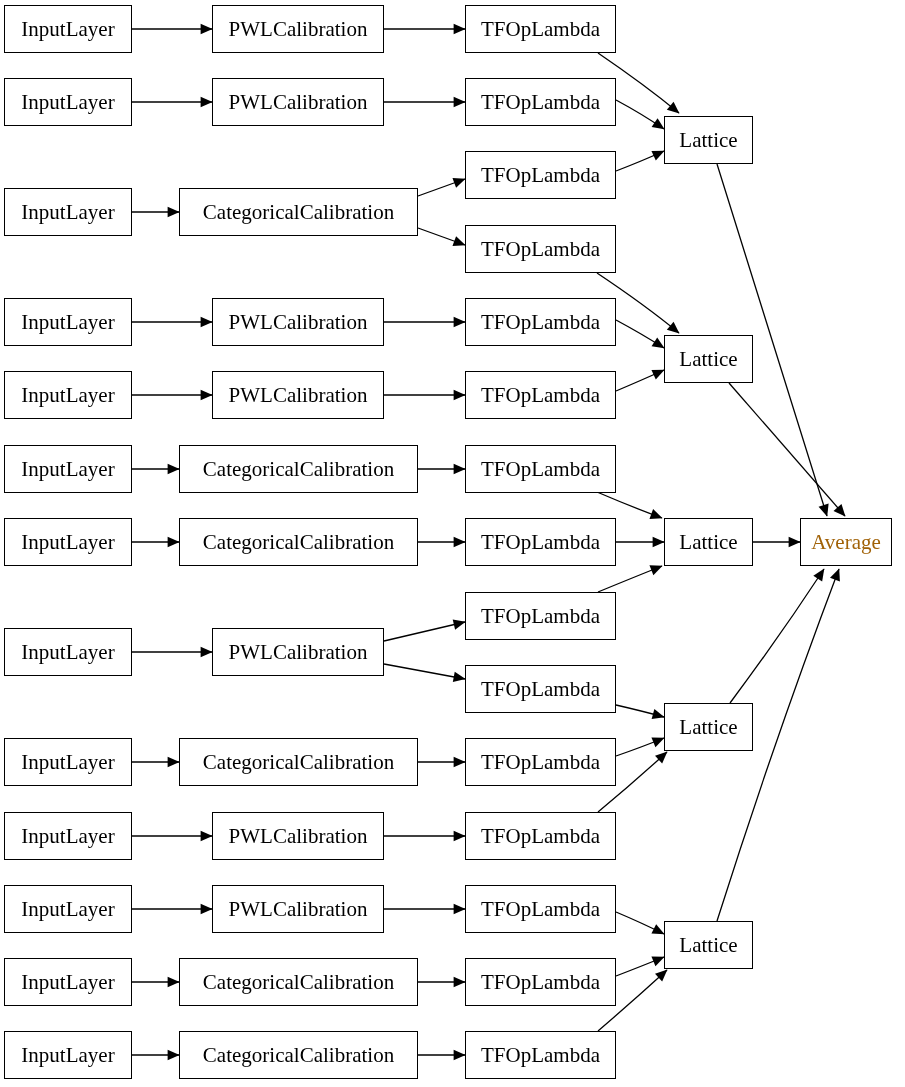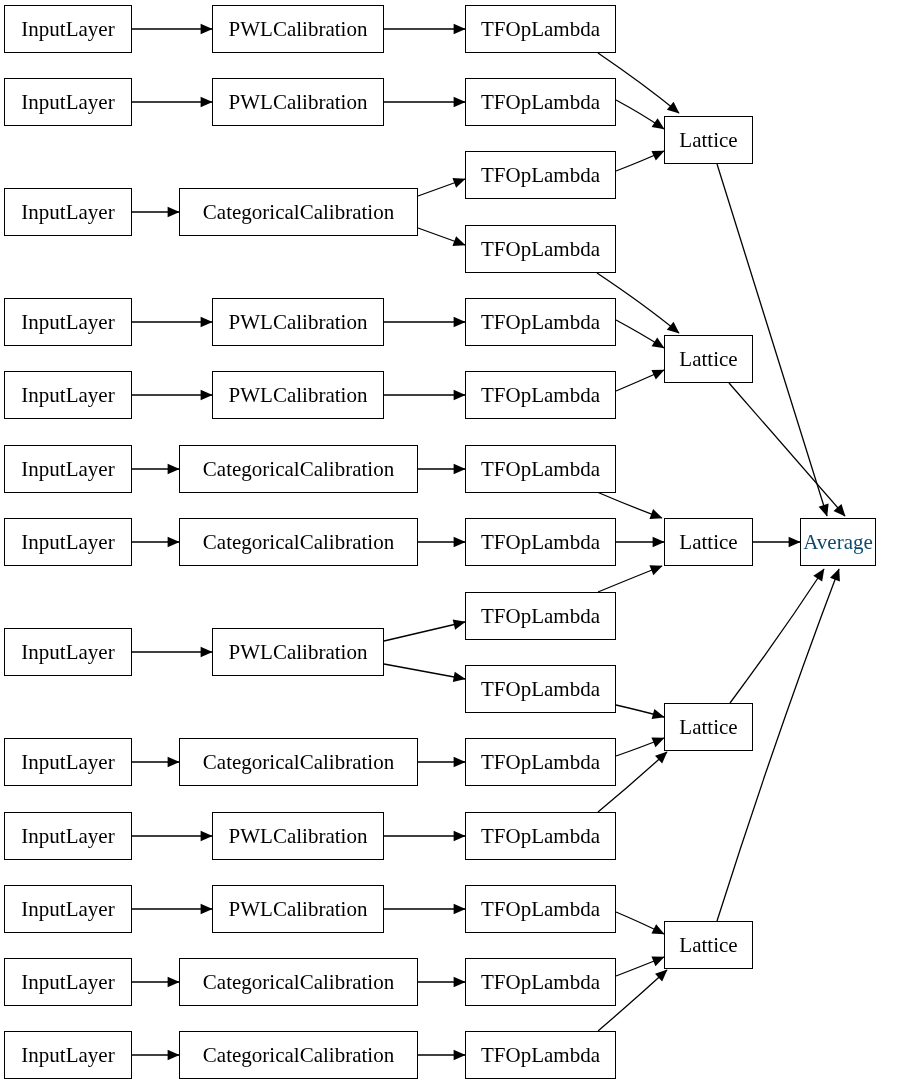--- a/index.html
+++ b/index.html
@@ -137,14 +137,14 @@
     <div class="node" style="left: 465px; top: 738px; width: 151px; height: 48px; border-color: rgb(0, 0, 0); background: rgb(255, 255, 255); color: rgb(0, 0, 0);">TFOpLambda</div>
     <div class="node" style="left: 465px; top: 812px; width: 151px; height: 48px; border-color: rgb(0, 0, 0); background: rgb(255, 255, 255); color: rgb(0, 0, 0);">TFOpLambda</div>
     <div class="node" style="left: 465px; top: 885px; width: 151px; height: 48px; border-color: rgb(0, 0, 0); background: rgb(255, 255, 255); color: rgb(0, 0, 0);">TFOpLambda</div>
     <div class="node" style="left: 465px; top: 958px; width: 151px; height: 48px; border-color: rgb(0, 0, 0); background: rgb(255, 255, 255); color: rgb(0, 0, 0);">TFOpLambda</div>
     <div class="node" style="left: 465px; top: 1031px; width: 151px; height: 48px; border-color: rgb(0, 0, 0); background: rgb(255, 255, 255); color: rgb(0, 0, 0);">TFOpLambda</div>
     <div class="node" style="left: 664px; top: 116px; width: 89px; height: 48px; border-color: rgb(0, 0, 0); background: rgb(255, 255, 255); color: rgb(0, 0, 0);">Lattice</div>
     <div class="node" style="left: 664px; top: 335px; width: 89px; height: 48px; border-color: rgb(0, 0, 0); background: rgb(255, 255, 255); color: rgb(0, 0, 0);">Lattice</div>
     <div class="node" style="left: 664px; top: 518px; width: 89px; height: 48px; border-color: rgb(0, 0, 0); background: rgb(255, 255, 255); color: rgb(0, 0, 0);">Lattice</div>
     <div class="node" style="left: 664px; top: 703px; width: 89px; height: 48px; border-color: rgb(0, 0, 0); background: rgb(255, 255, 255); color: rgb(0, 0, 0);">Lattice</div>
     <div class="node" style="left: 664px; top: 921px; width: 89px; height: 48px; border-color: rgb(0, 0, 0); background: rgb(255, 255, 255); color: rgb(0, 0, 0);">Lattice</div>
-    <div class="node" style="left: 800px; top: 518px; width: 76px; height: 48px; border-color: rgb(0, 0, 0); background: rgb(255, 255, 255); color: #0c4a6e;">Average</div>
+    <div class="node" style="left: 800px; top: 518px; width: 92px; height: 48px; border-color: rgb(0, 0, 0); background: rgb(255, 255, 255); color: #a16207;">Average</div>
   </div>
 
 </body></html>

